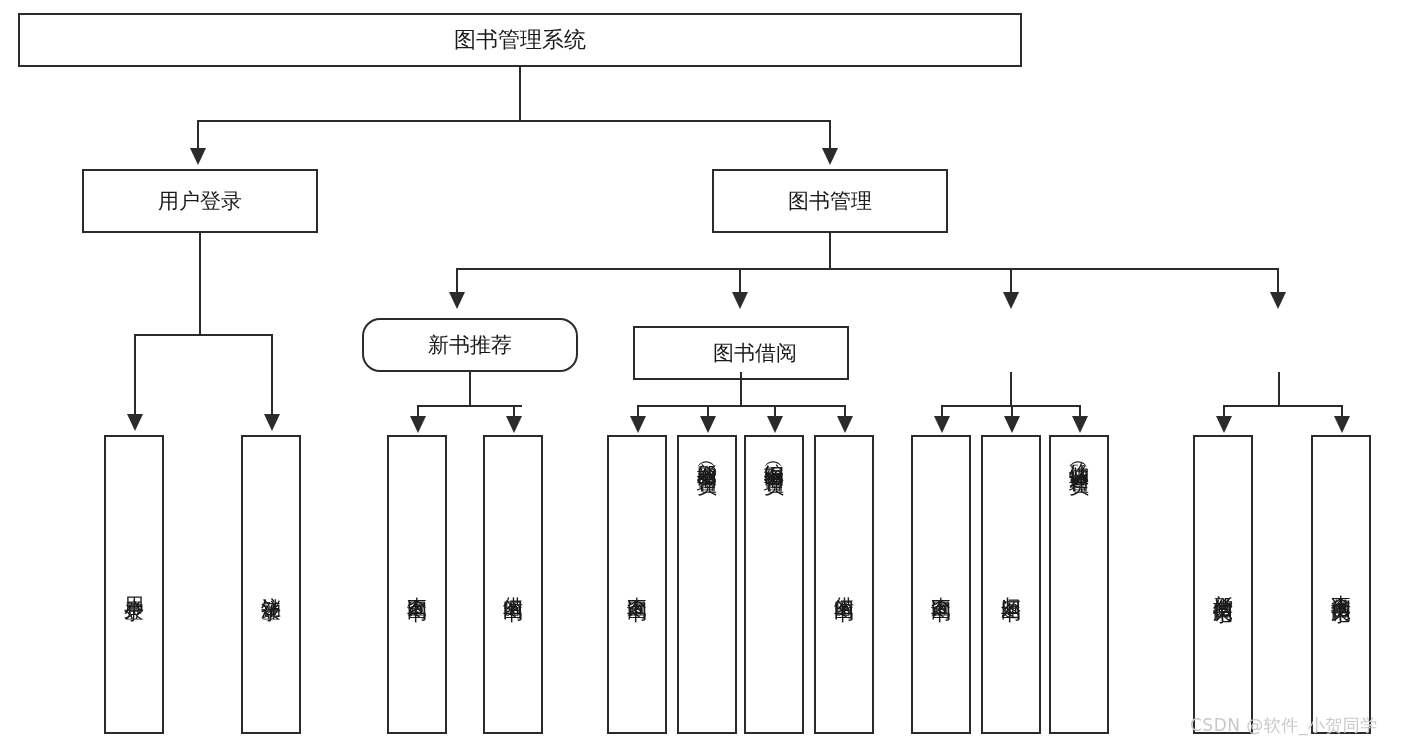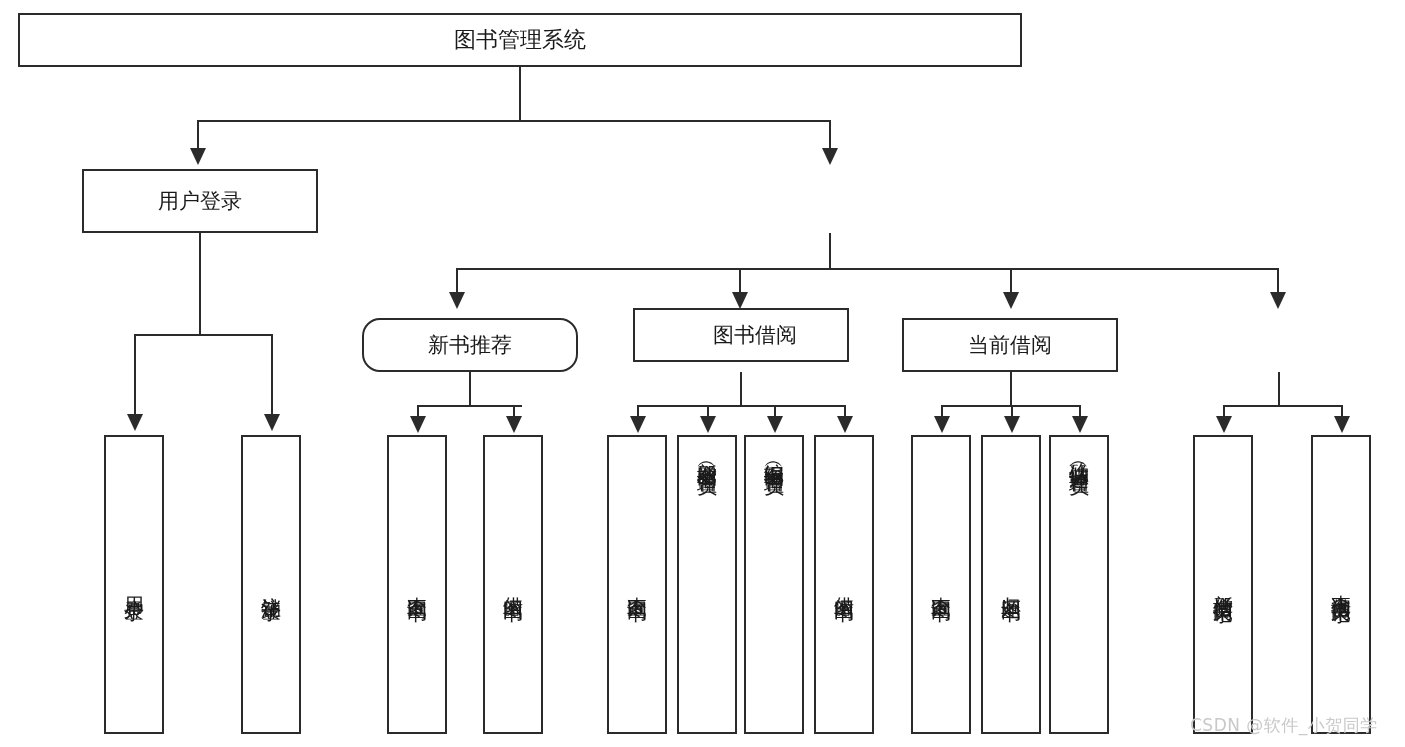--- a/index.html
+++ b/index.html
@@ -88,20 +88,23 @@
 
   <div class="edge h" style="left:197px; top:120px; width:634px; height:2px;"></div>
 
   <div class="edge v" style="left:197px; top:120px; width:2px; height:30px;"></div>
   <div class="arrow" style="left:190px; top:148px;"></div>
   <div class="edge v" style="left:829px; top:120px; width:2px; height:30px;"></div>
   <div class="arrow" style="left:822px; top:148px;"></div>
 
   <div class="node level1" style="left:82px; top:169px; width:236px; height:64px;">
     <span>用户登录</span>
+  </div>
+  <div class="node level1" style="left:712px; top:169px; width:236px; height:64px;">
+    <span>图书管理</span>
   </div>
 
   <div class="edge v" style="left:199px; top:233px; width:2px; height:102px;"></div>
   <div class="edge h" style="left:134px; top:334px; width:139px; height:2px;"></div>
   <div class="edge v" style="left:134px; top:334px; width:2px; height:82px;"></div>
   <div class="arrow" style="left:127px; top:414px;"></div>
   <div class="edge v" style="left:271px; top:334px; width:2px; height:82px;"></div>
   <div class="arrow" style="left:264px; top:414px;"></div>
 
   <div class="edge v" style="left:829px; top:233px; width:2px; height:36px;"></div>
@@ -111,25 +114,22 @@
   <div class="edge v" style="left:739px; top:268px; width:2px; height:26px;"></div>
   <div class="arrow" style="left:732px; top:292px;"></div>
   <div class="edge v" style="left:1010px; top:268px; width:2px; height:26px;"></div>
   <div class="arrow" style="left:1003px; top:292px;"></div>
   <div class="edge v" style="left:1277px; top:268px; width:2px; height:26px;"></div>
   <div class="arrow" style="left:1270px; top:292px;"></div>
 
   <div class="node level2" style="left:362px; top:318px; width:216px; height:54px;border-radius:18px;">
     <span>新书推荐</span>
   </div>
-  <div class="node level2" style="left:633px; top:308px; width:216px; height:54px;padding-left:28px;">
+  <div class="node level2" style="left:633px; top:326px; width:216px; height:54px;padding-left:28px;">
     <span>图书借阅</span>
-  </div>
-  <div class="node level2" style="left:902px; top:318px; width:216px; height:54px;">
-    <span>当前借阅</span>
   </div>
 
   <div class="edge v" style="left:469px; top:372px; width:2px; height:34px;"></div>
   <div class="edge h" style="left:417px; top:405px; width:105px; height:2px;"></div>
   <div class="edge v" style="left:417px; top:405px; width:2px; height:13px;"></div>
   <div class="arrow" style="left:410px; top:416px;"></div>
   <div class="edge v" style="left:513px; top:405px; width:2px; height:13px;"></div>
   <div class="arrow" style="left:506px; top:416px;"></div>
 
   <div class="edge v" style="left:740px; top:372px; width:2px; height:34px;"></div>

